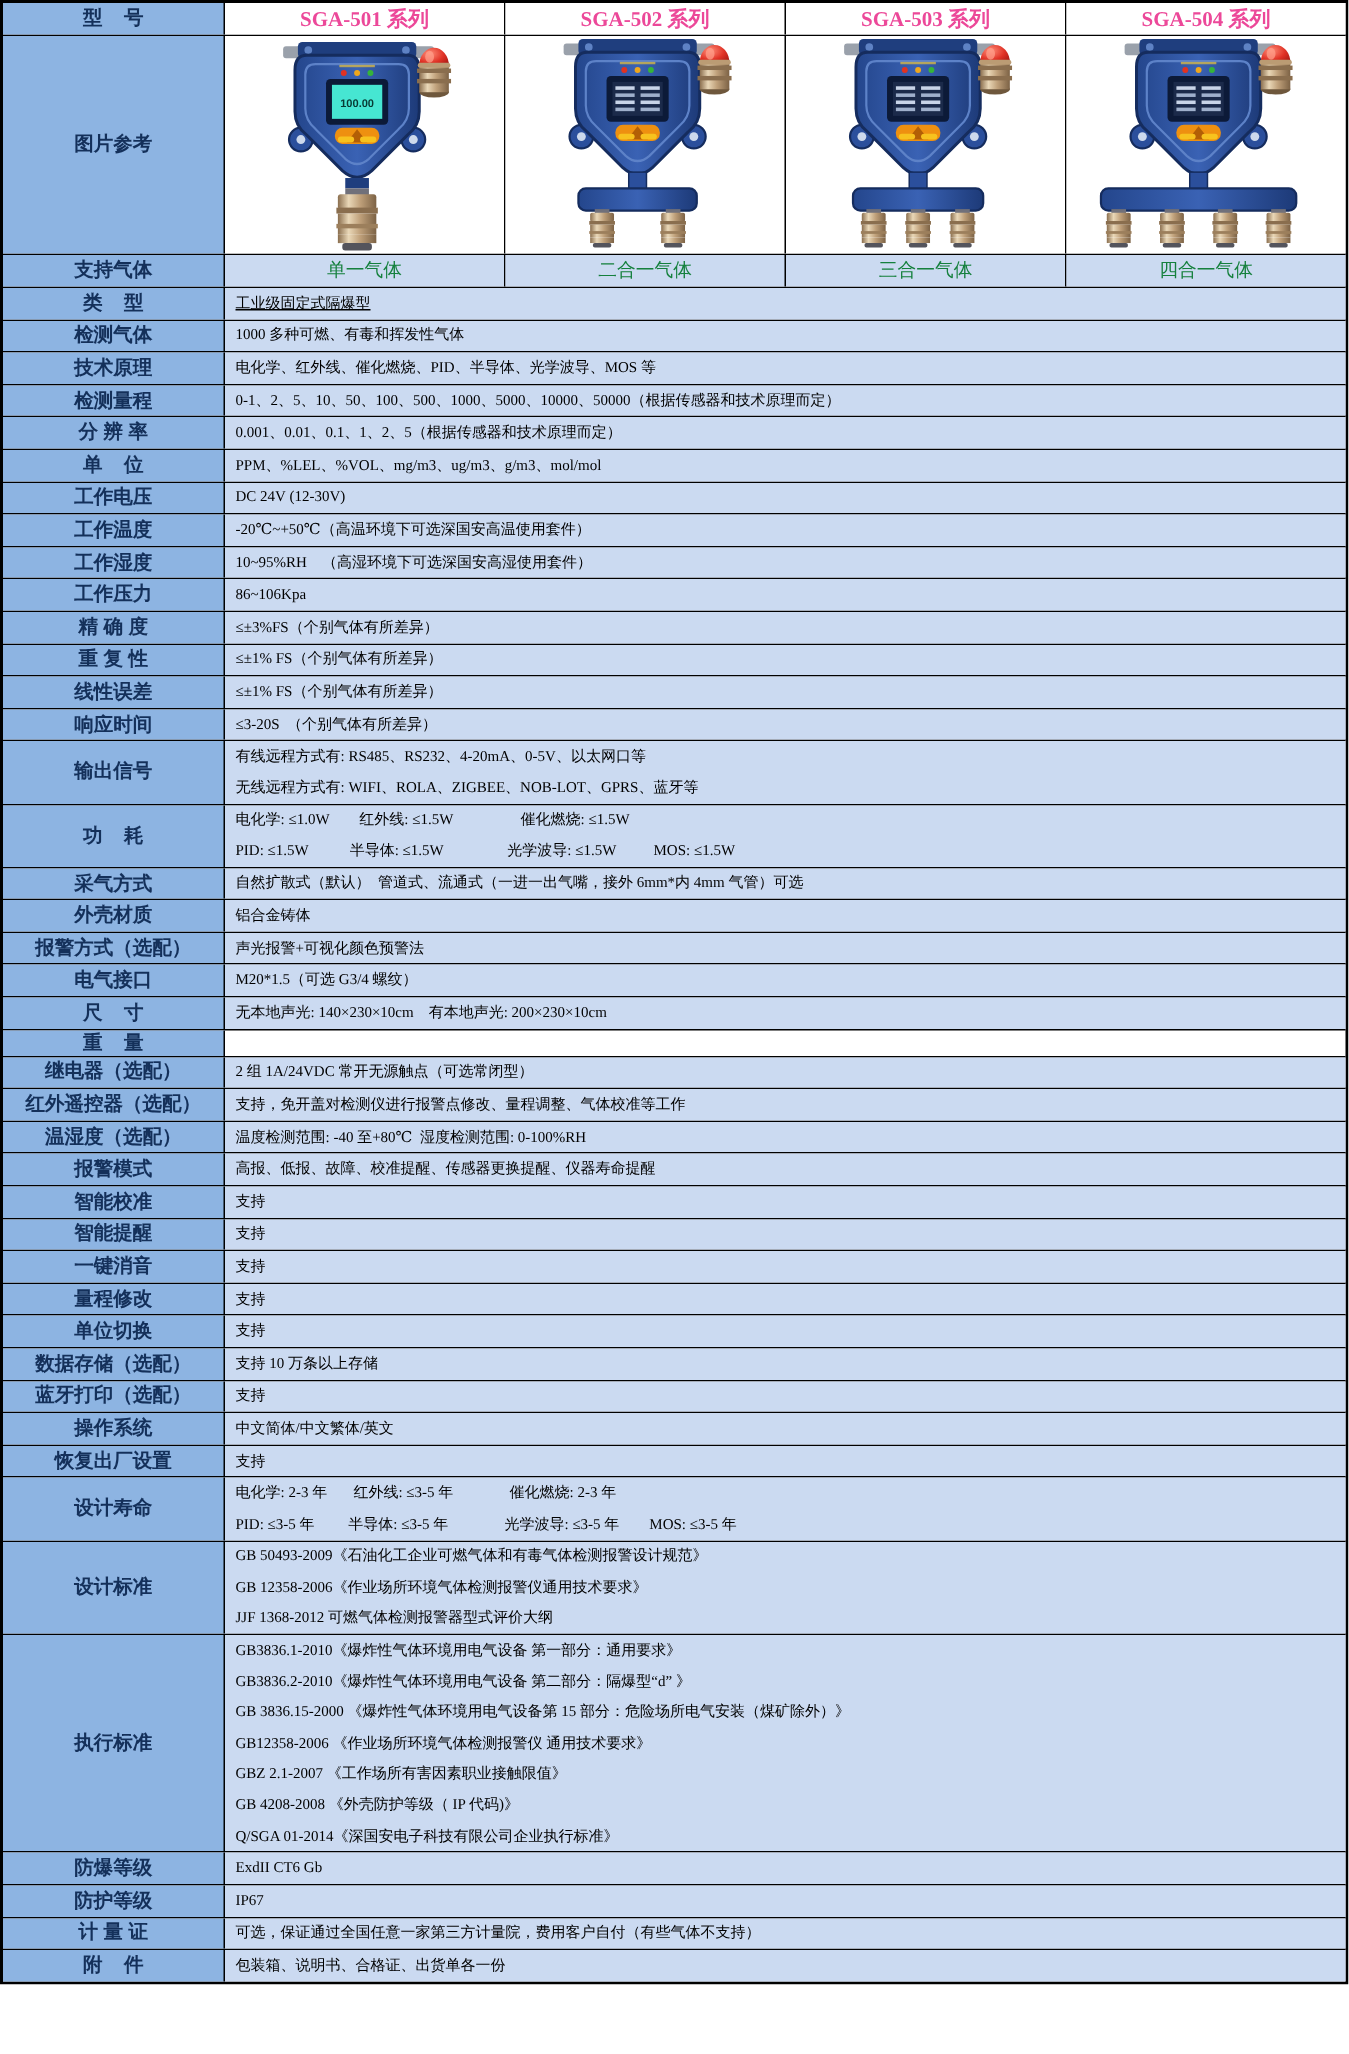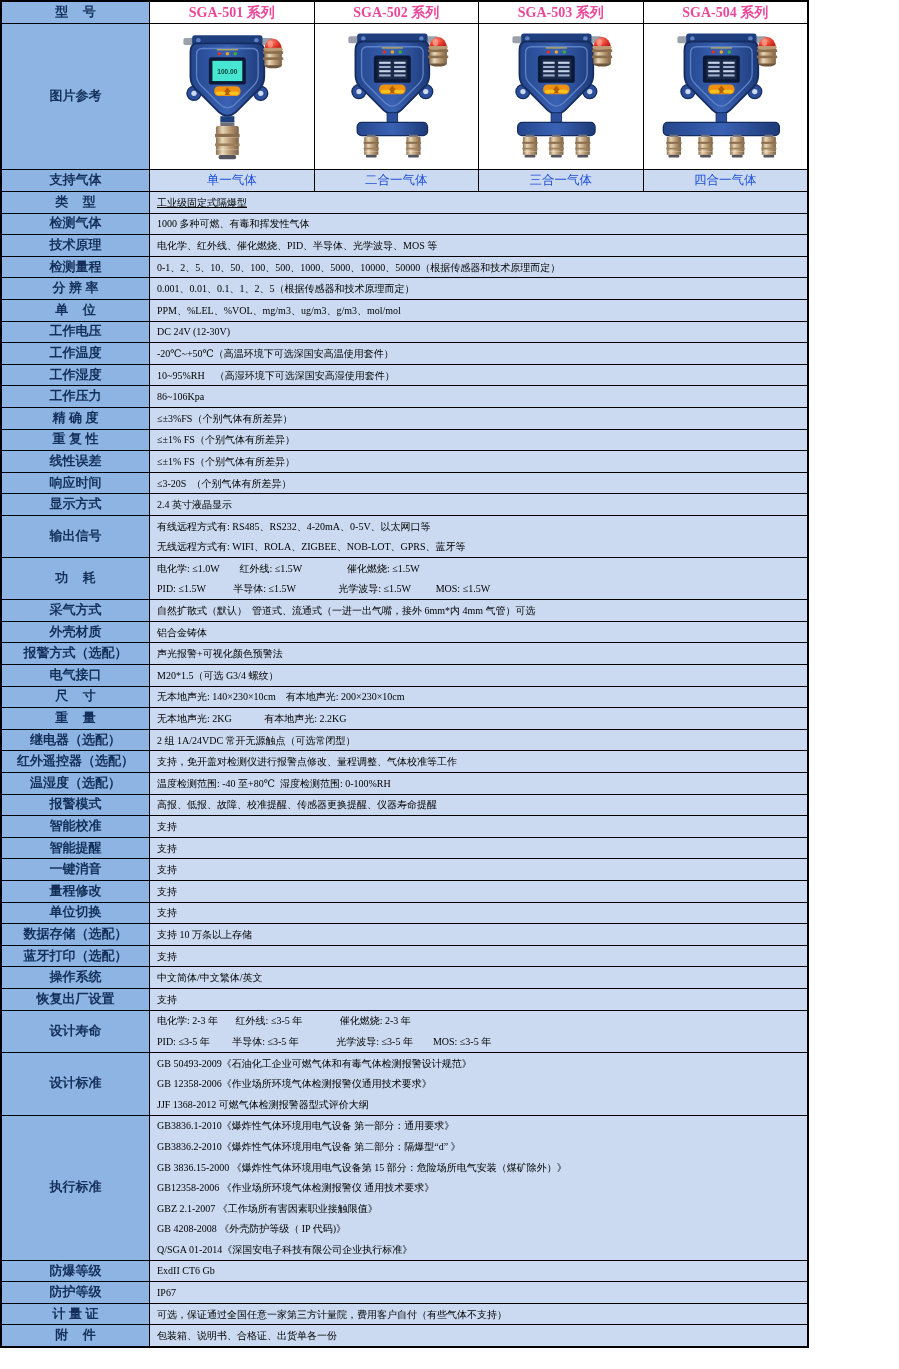--- a/index.html
+++ b/index.html
@@ -3,21 +3,21 @@
 <meta charset="utf-8">
 <style>
   :root{
     --label-bg:#8DB4E2;
     --content-bg:#CBDAF1;
     --header-bg:#FFFFFF;
     --border:#000000;
   }
   html,body{margin:0;padding:0;background:#fff;}
   body{width:899px;font-family:"Liberation Sans","DejaVu Sans",sans-serif;}
-  .spec-table{width:809px;box-sizing:border-box;border:2px solid var(--border);}
+  .spec-table{width:899px;box-sizing:border-box;border:2px solid var(--border);}
   .row{display:flex;box-sizing:border-box;border-bottom:1px solid var(--border);}
   .cell{box-sizing:border-box;}
   .label{
     flex:0 0 148px;width:148px;background:var(--label-bg);
     border-right:1px solid var(--border);
     display:flex;align-items:center;justify-content:center;
     font-weight:bold;color:#14305A;font-size:13px;text-align:center;
     padding:1px 2px;white-space:pre-wrap;line-height:1.15;
   }
   .value{
@@ -42,21 +42,21 @@
   .model-cell:last-child,.product-cell:last-child,.gas-cell:last-child{border-right:none;}
   .image-row{height:146px;}
   .product-cell{
     flex:1;background:var(--header-bg);border-right:1px solid var(--border);
     display:flex;align-items:flex-start;justify-content:center;overflow:hidden;
   }
   .gas-row{height:22px;}
   .gas-cell{
     flex:1;background:var(--content-bg);border-right:1px solid var(--border);
     display:flex;align-items:center;justify-content:center;
-    font-size:12.5px;color:#1d4ed8;
+    font-size:12.5px;color:#15803d;
     font-family:Liberation Serif, serif;
   }
   .device{width:186px;height:144px;display:block;}
   #spec-rows .row:last-child{border-bottom:none;justify-content:center;}
   .defs-svg{position:absolute;width:0;height:0;overflow:hidden;}
 </style>
 </head>
 <body>
 
 <svg class="defs-svg" aria-hidden="true">
@@ -320,26 +320,20 @@
           <div class="line">≤±1% FS（个别气体有所差异）</div>
         </div>
       </div>
       <div class="row">
         <div class="cell label">响应时间</div>
         <div class="cell value">
           <div class="line">≤3-20S  （个别气体有所差异）</div>
         </div>
       </div>
       <div class="row">
-        <div class="cell label">显示方式</div>
-        <div class="cell value">
-          <div class="line">2.4 英寸液晶显示</div>
-        </div>
-      </div>
-      <div class="row">
         <div class="cell label">输出信号</div>
         <div class="cell value">
           <div class="line">有线远程方式有: RS485、RS232、4-20mA、0-5V、以太网口等</div>
           <div class="line">无线远程方式有: WIFI、ROLA、ZIGBEE、NOB-LOT、GPRS、蓝牙等</div>
         </div>
       </div>
       <div class="row">
         <div class="cell label">功    耗</div>
         <div class="cell value">
           <div class="line">电化学: ≤1.0W        红外线: ≤1.5W                  催化燃烧: ≤1.5W</div>
@@ -371,23 +365,20 @@
         </div>
       </div>
       <div class="row">
         <div class="cell label">尺    寸</div>
         <div class="cell value">
           <div class="line">无本地声光: 140×230×10cm    有本地声光: 200×230×10cm</div>
         </div>
       </div>
       <div class="row">
         <div class="cell label">重    量</div>
-        <div class="cell value">
-          <div class="line">无本地声光: 2KG             有本地声光: 2.2KG</div>
-        </div>
       </div>
       <div class="row">
         <div class="cell label">继电器（选配）</div>
         <div class="cell value">
           <div class="line">2 组 1A/24VDC 常开无源触点（可选常闭型）</div>
         </div>
       </div>
       <div class="row">
         <div class="cell label">红外遥控器（选配）</div>
         <div class="cell value">

